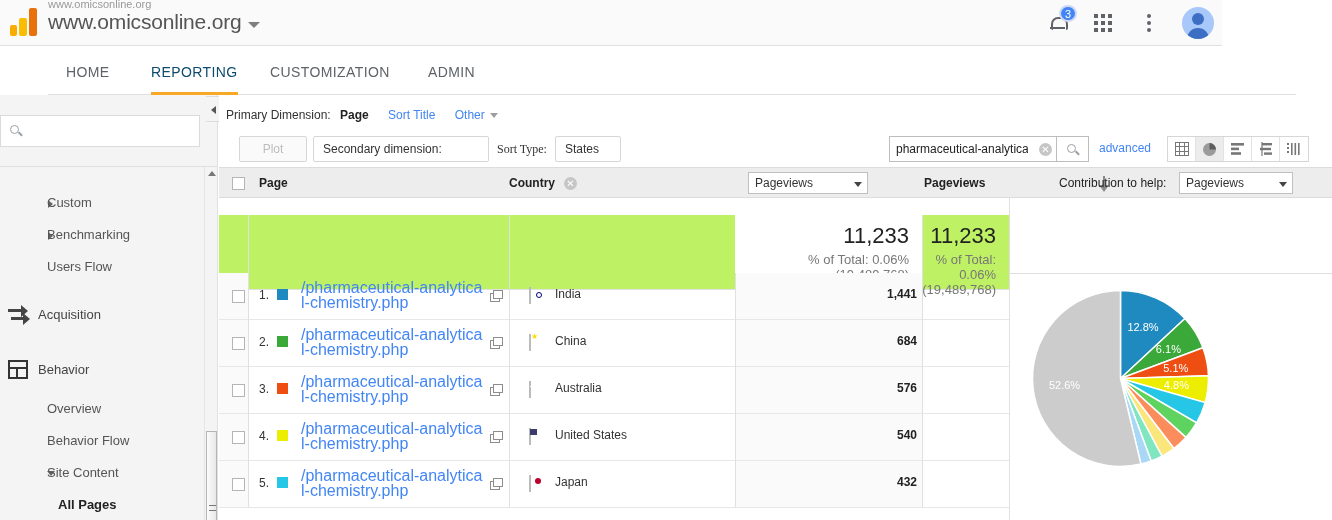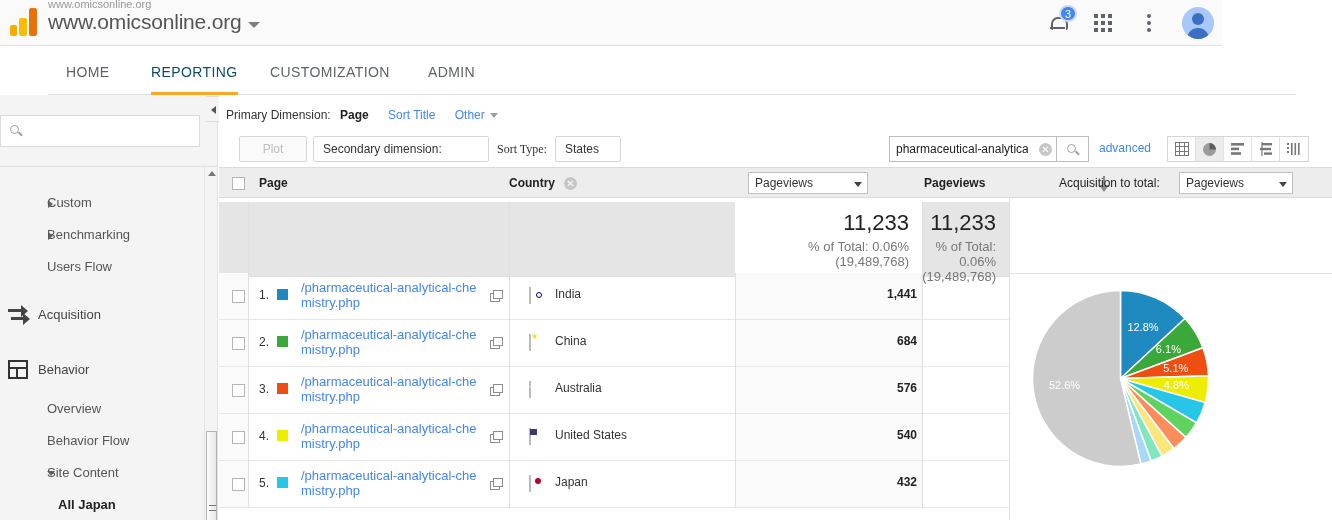--- a/index.html
+++ b/index.html
@@ -189,31 +189,31 @@
   .sel-small {
     position: absolute; height: 22px; border: 1px solid #c0c0c0; background: #fff;
     font-size: 12px; color: #333; line-height: 20px; padding: 0 18px 0 6px; cursor: pointer; white-space: nowrap;
   }
   .sel-small .sc { position: absolute; right: 5px; top: 9px; width: 0; height: 0; border-left: 4px solid transparent; border-right: 4px solid transparent; border-top: 5px solid #444; }
   .sort-arrow { position: absolute; left: 880px; top: 8px; width: 10px; height: 16px; }
   .sort-arrow::before { content: ""; position: absolute; left: 4px; top: 0; width: 2px; height: 11px; background: #8a8a8a; }
   .sort-arrow::after { content: ""; position: absolute; left: 0; top: 9px; width: 0; height: 0; border-left: 5px solid transparent; border-right: 5px solid transparent; border-top: 7px solid #8a8a8a; }
 
   .vsep { position: absolute; width: 1px; background: #e0e0e0; }
-  .totalrow { position: absolute; left: 0; top: 107px; width: 1113px; height: 75px; background: #e5e5e5; border-bottom: 1px solid #e0e0e0; }
+  .totalrow { position: absolute; left: 0; top: 120px; width: 1113px; height: 75px; background: #bef264; border-bottom: 1px solid #e0e0e0; }
   .tot-cell { position: absolute; top: 0; height: 74px; text-align: right; padding-right: 13px; }
   .tot-big { font-size: 22px; color: #222; margin-top: 8px; }
   .tot-sub { font-size: 13px; color: #777; margin-top: 3px; line-height: 15px; }
 
   .trow { position: absolute; left: 0; width: 1113px; height: 47px; border-bottom: 1px solid #e7e7e7; }
   .trow .cb { position: absolute; left: 13px; top: 17px; }
   .r-num { position: absolute; left: 40px; top: 15px; font-size: 12px; color: #333; }
   .r-swatch { position: absolute; left: 58px; top: 16px; width: 11px; height: 11px; }
   .r-link {
-    position: absolute; left: 82px; top: 7px; width: 184px; font-size: 13px; color: #4285f4;
+    position: absolute; left: 82px; top: 7px; width: 184px; font-size: 16px; color: #4285f4;
     line-height: 15px; cursor: pointer; word-break: break-all;
   }
   .ext-ic { position: absolute; left: 271px; top: 17px; width: 12px; height: 11px; cursor: pointer; }
   .ext-ic::before { content: ""; position: absolute; left: 0; top: 3px; width: 8px; height: 7px; border: 1px solid #8d8d8d; }
   .ext-ic::after { content: ""; position: absolute; left: 3px; top: 0; width: 8px; height: 7px; border: 1px solid #8d8d8d; background: #fff; }
   .r-flag { position: absolute; left: 310px; top: 15px; width: 16px; height: 11px; border: 1px solid #bbb; overflow: hidden; }
   .r-country { position: absolute; left: 336px; top: 14px; font-size: 12px; color: #333; }
   .r-val { position: absolute; left: 516px; top: 14px; width: 182px; text-align: right; font-size: 12px; font-weight: bold; color: #222; }
   .r-pct { position: absolute; left: 703px; top: 14px; width: 182px; text-align: right; font-size: 12px; color: #333; }
   .cellbg { position: absolute; top: 0; height: 46px; background: #fafafa; }
@@ -320,21 +320,21 @@
         <span class="lbl">Overview</span>
       </div>
       <div class="side-item lvl2" style="top:258px;">
         <span class="lbl">Behavior Flow</span>
       </div>
       <div class="side-item lvl2" style="top:290px;">
         <span class="arrow-d"></span>
         <span class="lbl">Site Content</span>
       </div>
       <div class="side-item lvl3 sel" style="top:322px;">
-        <span class="lbl">All Japan</span>
+        <span class="lbl">All Pages</span>
       </div>
 
     </div>
 
     <div class="side-scroll-track">
       <span class="side-scroll-up"></span>
       <span class="side-scroll-thumb">
         <span class="side-scroll-grip"></span>
       </span>
     </div>
@@ -416,21 +416,21 @@
     <div class="thead">
       <span class="chk" style="position:absolute;left:13px;top:9px;"></span>
       <span class="th" style="left:40px;">Page</span>
       <span class="th" style="left:290px;">Country</span>
       <span class="rm-x" style="left:345px; top:9px;">✕</span>
       <div class="sel-small" style="left:529px; top:4px; width:120px;">
         <span>Pageviews</span><span class="sc"></span>
       </div>
       <span class="sort-arrow"></span>
       <span class="th" style="left:705px;">Pageviews</span>
-      <span class="th" style="left:840px; font-weight:normal;">Acquisition to total:</span>
+      <span class="th" style="left:840px; font-weight:normal;">Contribution to help:</span>
       <div class="sel-small" style="left:960px; top:4px; width:114px;">
         <span>Pageviews</span><span class="sc"></span>
       </div>
     </div>
 
     <div class="totalrow">
       <div class="vsep" style="left:29px; top:0; height:75px;"></div>
       <div class="vsep" style="left:290px; top:0; height:75px;"></div>
       <div class="vsep" style="left:516px; top:0; height:75px;"></div>
       <div class="vsep" style="left:703px; top:0; height:75px;"></div>

